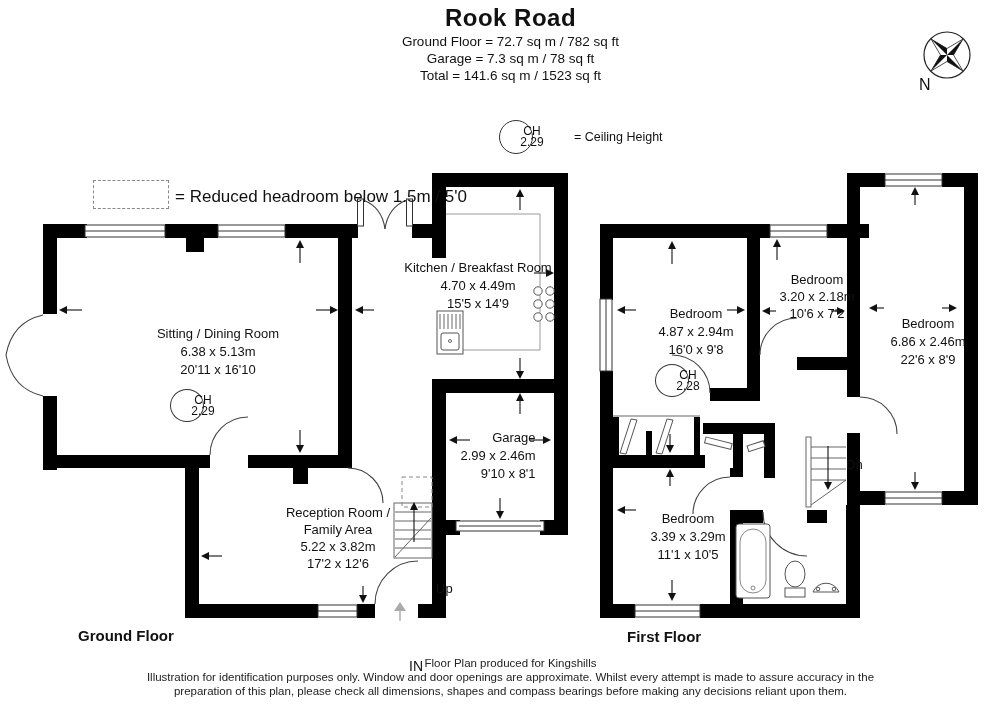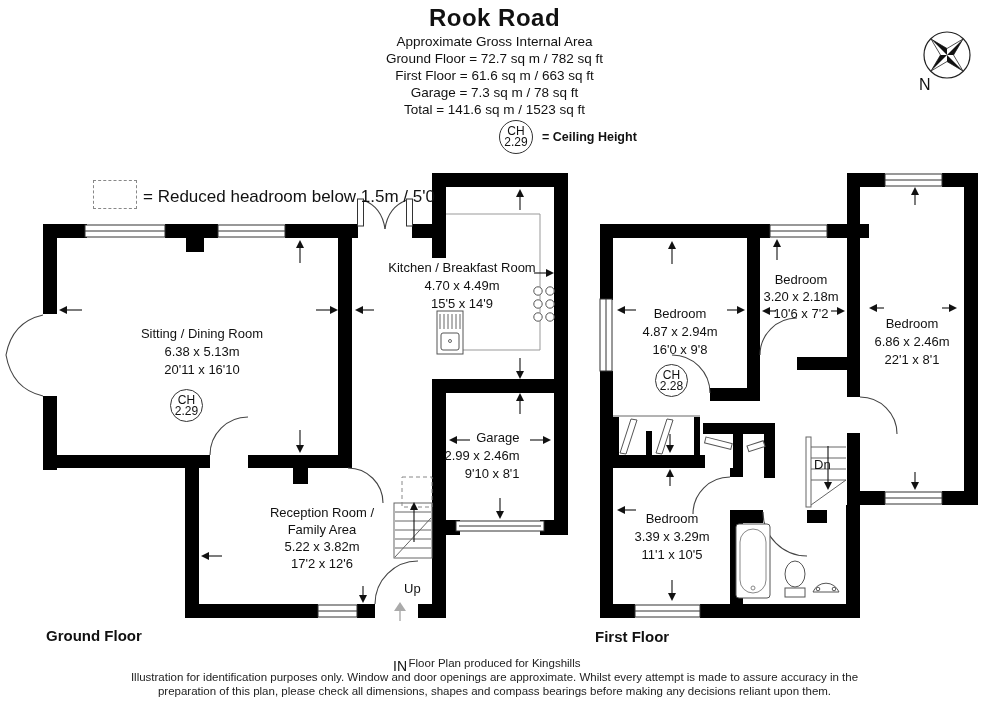--- a/index.html
+++ b/index.html
@@ -1,33 +1,33 @@
 <!DOCTYPE html>
 <html><head>
 <meta charset="utf-8">
 <title>Floor Plan</title>
 <style>
   html,body{margin:0;padding:0;background:#fff;}
   #page{position:relative;width:989px;height:720px;background:#fff;overflow:hidden;
         font-family:"Liberation Sans",sans-serif;color:#111;}
   #plan-svg{position:absolute;left:0;top:0;z-index:1;}
-  .txt{position:absolute;z-index:2;}
+  .txt{position:absolute;z-index:2;padding-left:32px;}
   .center-col{left:0;right:0;text-align:center;}
   .hdr-title{top:4px;font-size:24px;font-weight:bold;letter-spacing:0.5px;}
   .hdr-sub{top:34px;font-size:13.5px;line-height:17px;}
   .room-label{text-align:center;font-size:13px;line-height:18px;white-space:nowrap;transform:translateX(-50%);}
   .room-label .nm{}
   .ch-circle{width:34px;height:34px;border:1.3px solid #333;border-radius:50%;
              display:flex;flex-direction:column;align-items:center;justify-content:center;
              font-size:12px;line-height:11px;background:#fff;box-sizing:border-box;}
   .floor-title{font-size:15px;font-weight:bold;text-align:center;}
   .small-label{font-size:13px;margin-top:36px;}
   .legend-box{width:42px;height:27px;border:1px dashed #888;background:#fff;}
   .legend-text{font-size:17px;}
-  .ceiling-text{font-size:12.5px;font-weight:bold;}
+  .ceiling-text{font-size:12.5px;}
   .footer{top:656px;font-size:11.5px;line-height:14px;color:#222;}
   .wall{fill:#000;}
   .win{fill:#fff;stroke:#333;stroke-width:1;}
   .wline{stroke:#333;stroke-width:1;}
   .door{fill:none;stroke:#444;stroke-width:1.1;}
   .thin{fill:none;stroke:#666;stroke-width:1;}
   .lite{fill:none;stroke:#999;stroke-width:1;}
   .fix{fill:#fff;stroke:#555;stroke-width:1;}
   .arr{stroke:#111;stroke-width:1.1;}
   .arrh{fill:#111;stroke:none;}
@@ -295,23 +295,21 @@
     <path d="M 947 55 L 963 39 L 953.5 55 Z" fill="#111"></path>
     <path d="M 947 55 L 963 71 L 947 61.5 Z" fill="#111"></path>
     <path d="M 947 55 L 931 71 L 940.5 55 Z" fill="#111"></path>
     <path d="M 947 55 L 931 39 L 947 48.5 Z" fill="#111"></path>
     <text x="919" y="90" font-family="Liberation Sans, sans-serif" font-size="16" fill="#111">N</text>
   </g>
 </svg>
 
 <div class="txt center-col hdr-title">Rook Road</div>
 <div class="txt center-col hdr-sub" style="top:33px;">
-  <div>Approximate Gross Internal Area</div>
   <div>Ground Floor = 72.7 sq m / 782 sq ft</div>
-  <div>First Floor = 61.6 sq m / 663 sq ft</div>
   <div>Garage = 7.3 sq m / 78 sq ft</div>
   <div>Total = 141.6 sq m / 1523 sq ft</div>
 </div>
 
 <div class="txt ch-circle" style="left:499px;top:120px;">
   <div>CH</div>
   <div>2.29</div>
 </div>
 <div class="txt ceiling-text" style="left:542px;top:130px;">= Ceiling Height</div>
 
@@ -357,21 +355,21 @@
   <div>2.28</div>
 </div>
 <div class="txt room-label" style="left:801px;top:271px;line-height:17px;">
   <div>Bedroom</div>
   <div>3.20 x 2.18m</div>
   <div>10'6 x 7'2</div>
 </div>
 <div class="txt room-label" style="left:912px;top:315px;">
   <div>Bedroom</div>
   <div>6.86 x 2.46m</div>
-  <div>22'1 x 8'1</div>
+  <div>22'6 x 8'9</div>
 </div>
 <div class="txt room-label" style="left:672px;top:510px;">
   <div>Bedroom</div>
   <div>3.39 x 3.29m</div>
   <div>11'1 x 10'5</div>
 </div>
 <div class="txt small-label" style="left:814px;top:421px;">Dn</div>
 <div class="txt floor-title" style="left:595px;top:628px;">First Floor</div>
 
 <div class="txt center-col footer">

